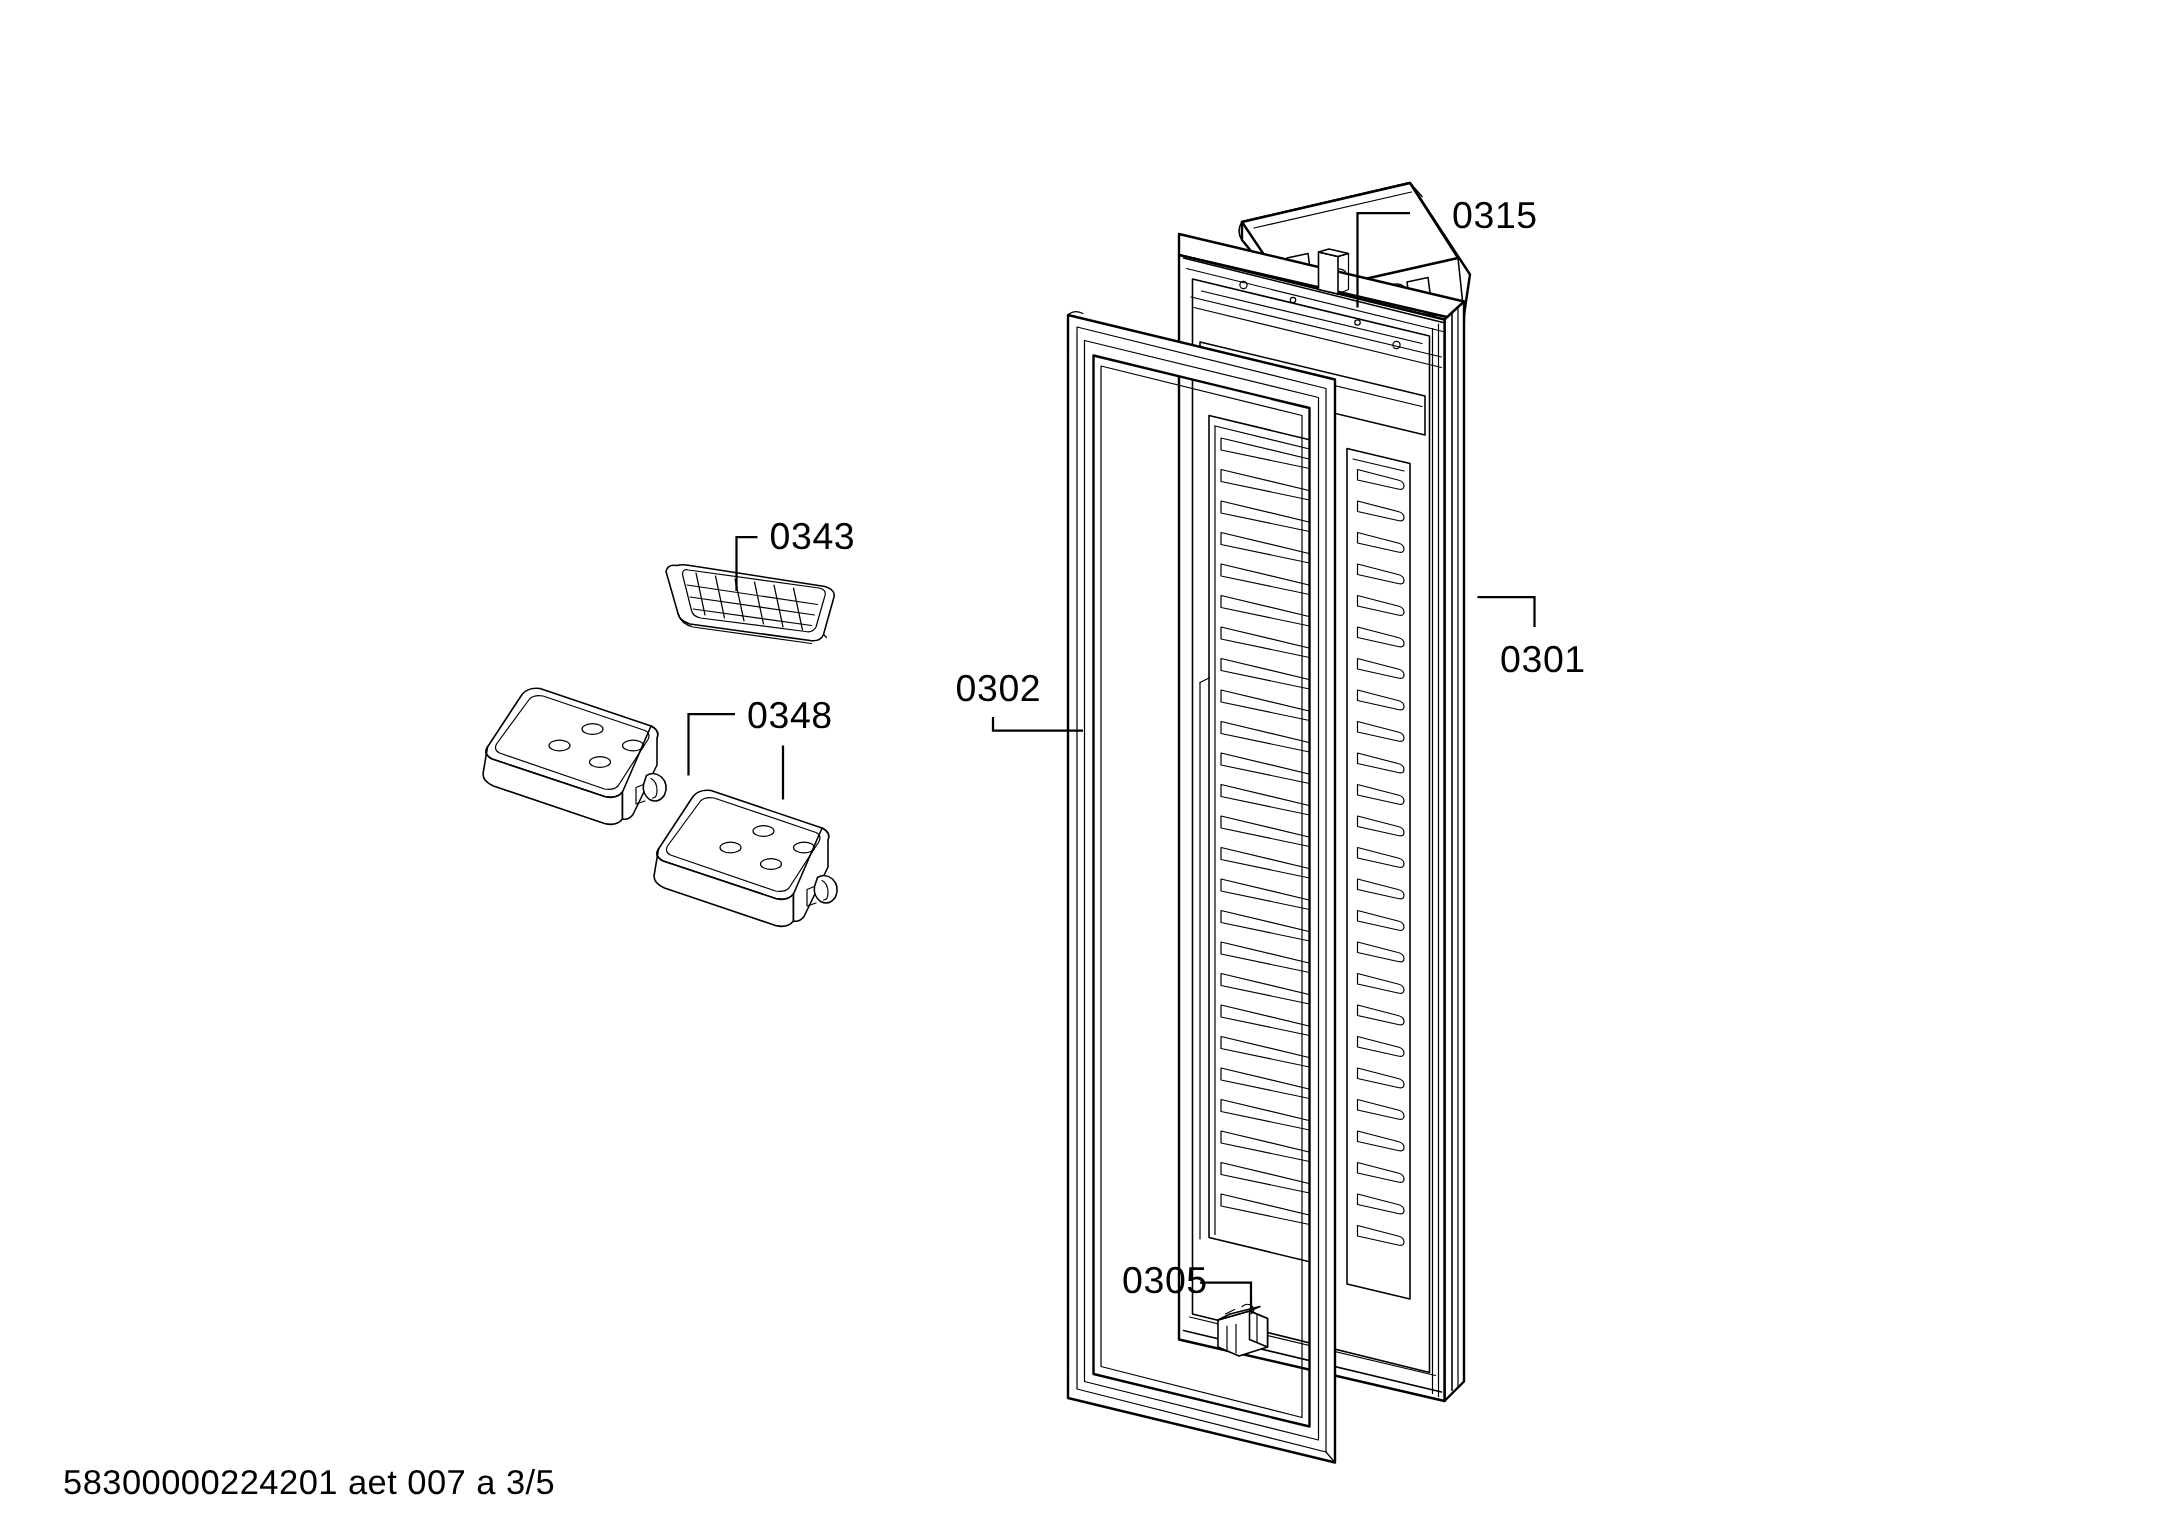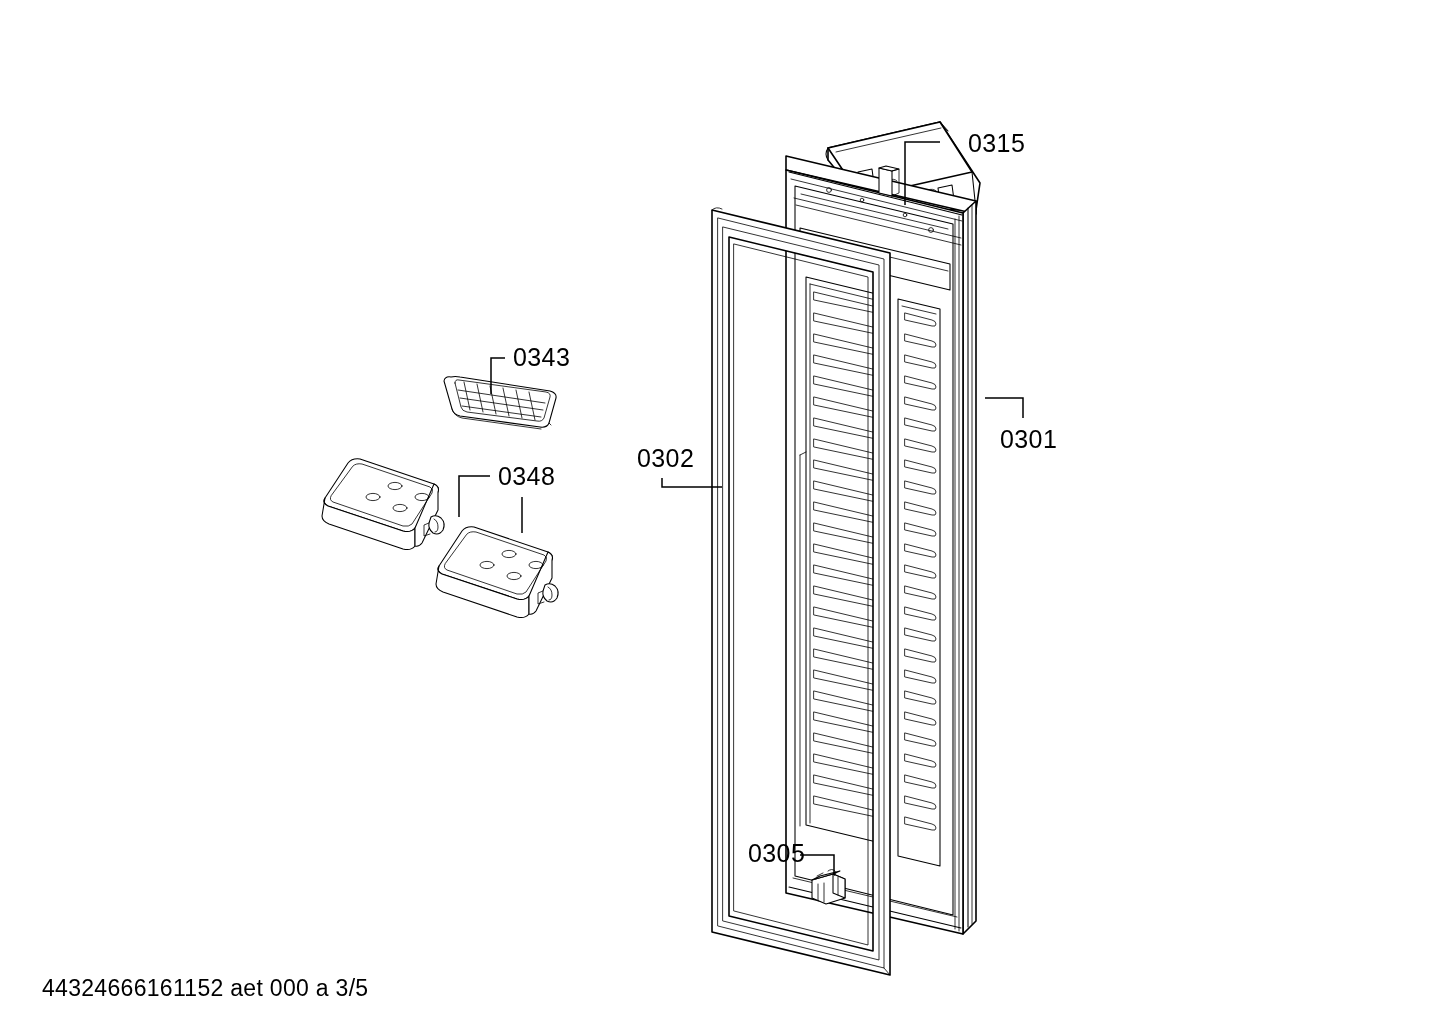--- a/index.html
+++ b/index.html
@@ -283,13 +283,13 @@
     <text class="lbl" id="lbl-0301" x="1000" y="448">0301</text>
     <text class="lbl" id="lbl-0302" x="637" y="467">0302</text>
     <text class="lbl" id="lbl-0305" x="748" y="862">0305</text>
     <text class="lbl" id="lbl-0343" x="513" y="366">0343</text>
     <text class="lbl" id="lbl-0348" x="498" y="485">0348</text>
   </g>
 
 </svg>
 </div>
 
-<div class="footer-text">44324666161152 aet 000 a 3/5</div>
+<div class="footer-text">58300000224201 aet 007 a 3/5</div>
 
 </body></html>

